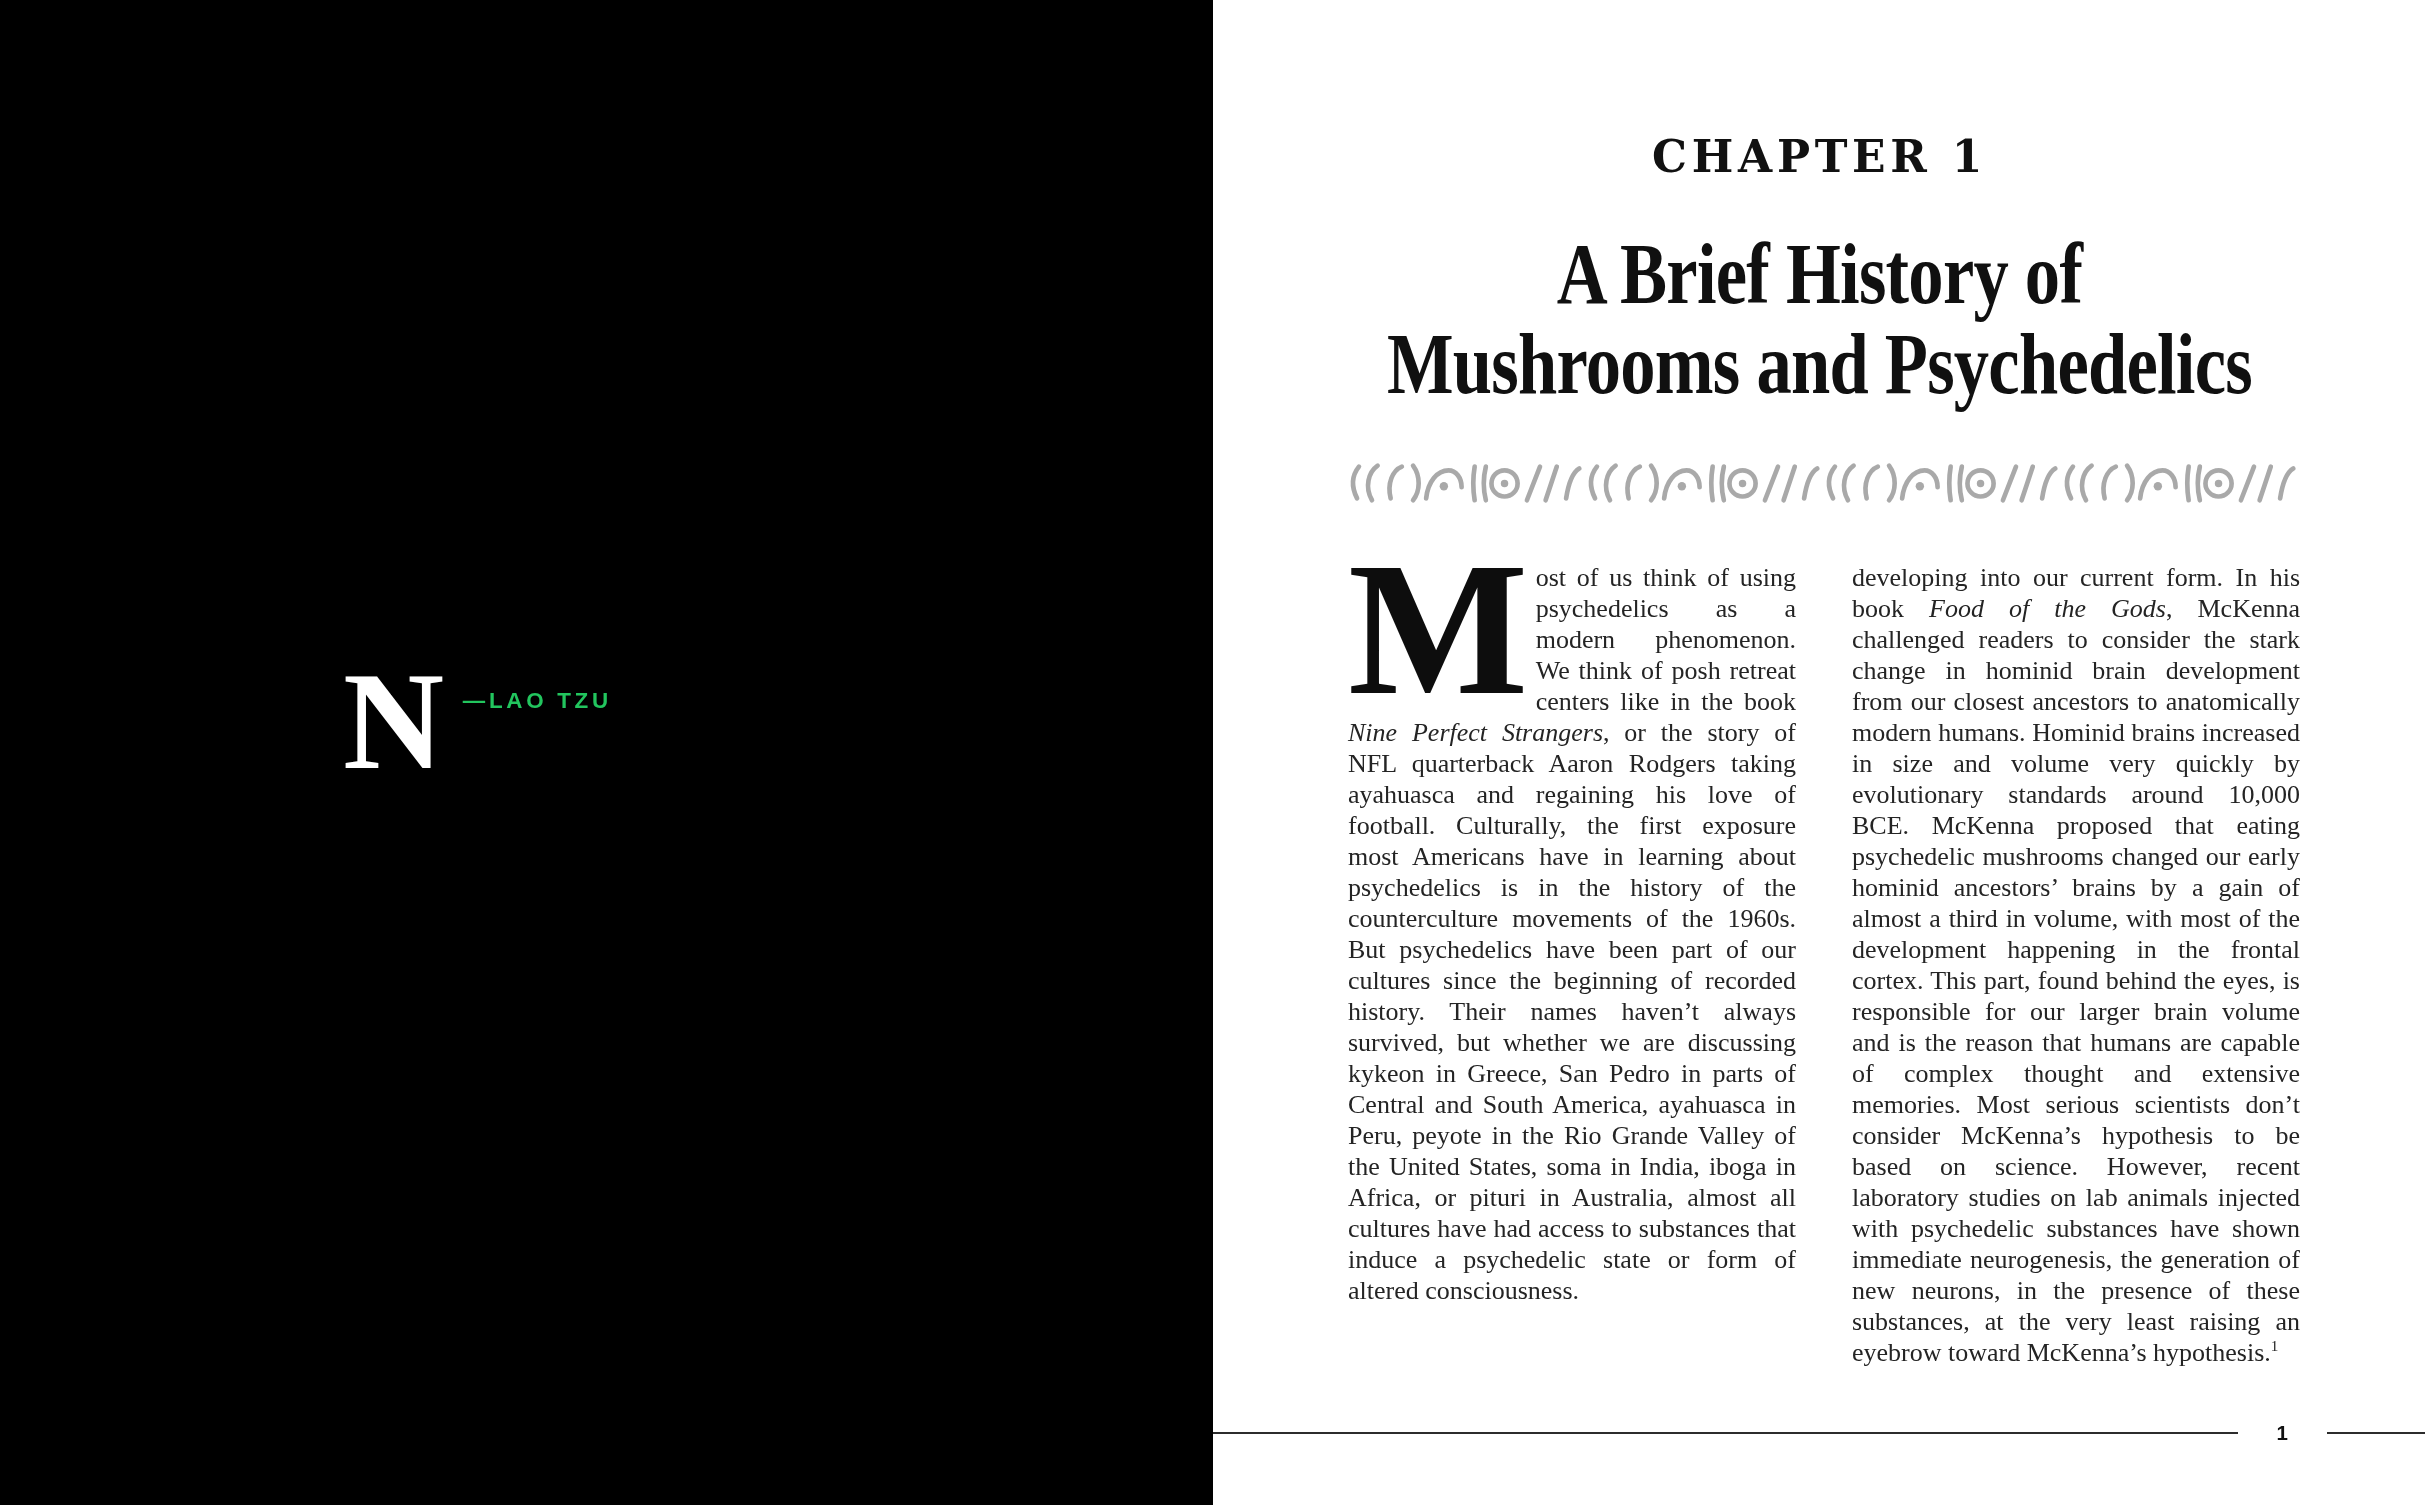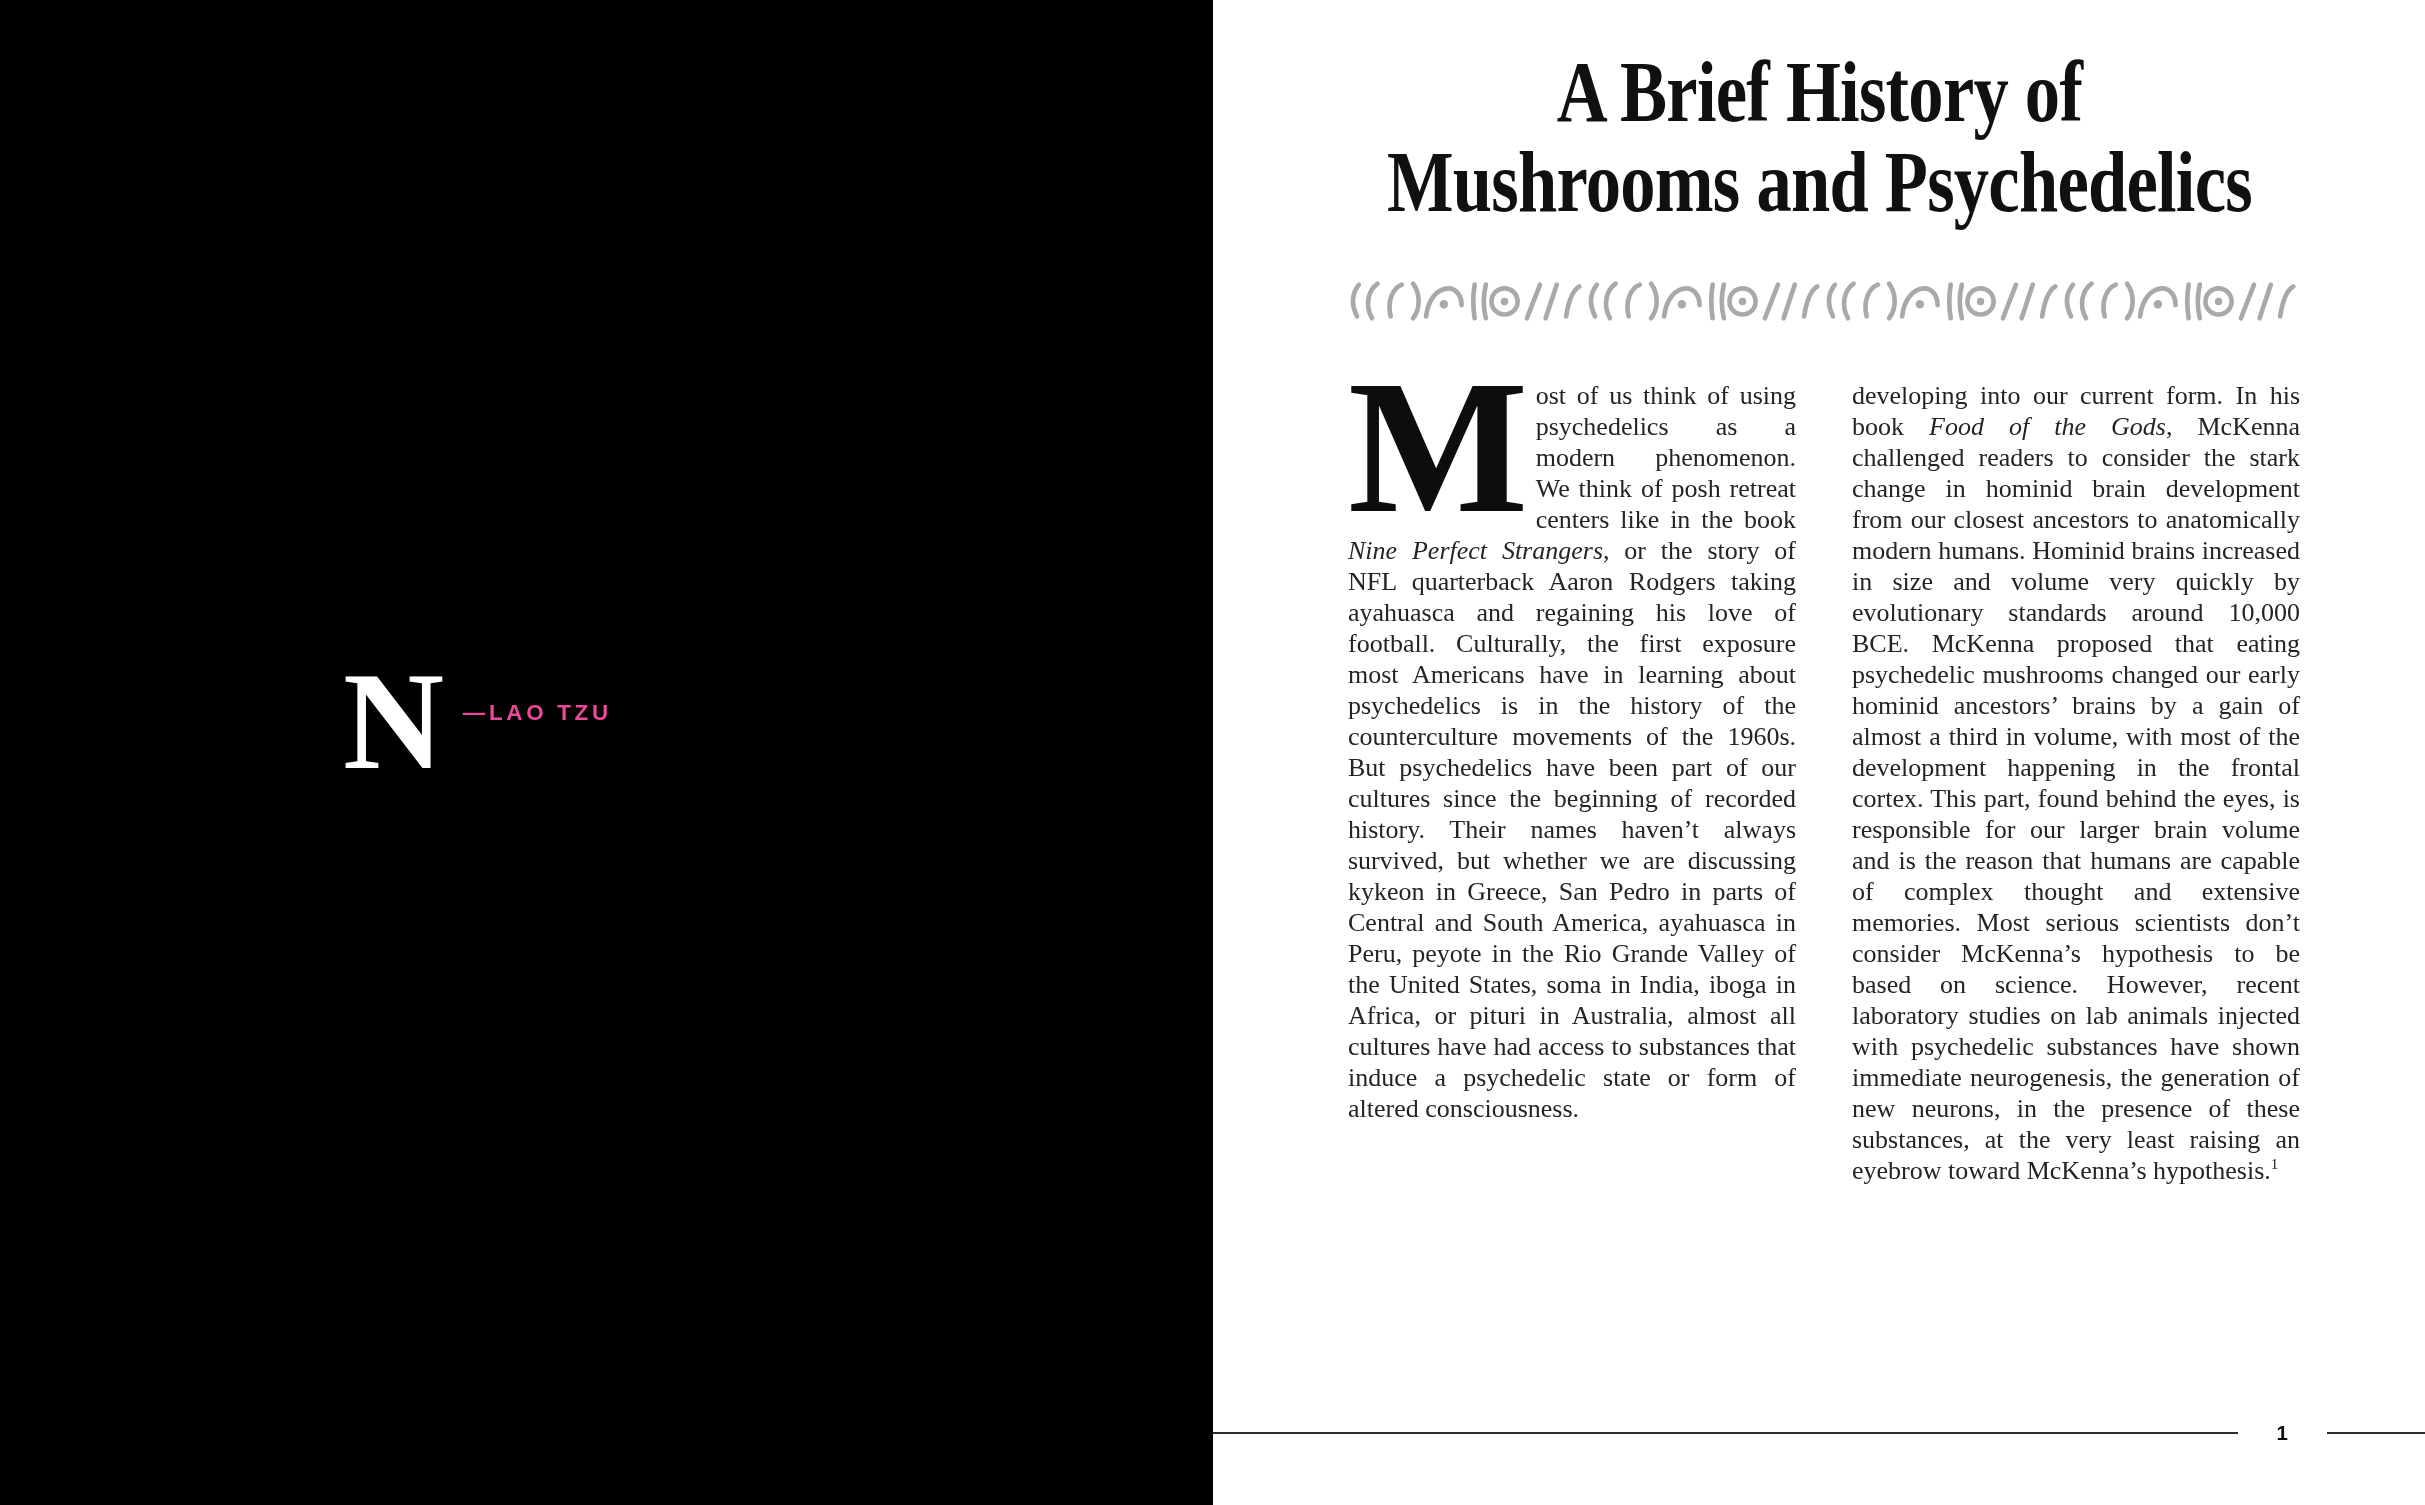--- a/index.html
+++ b/index.html
@@ -31,26 +31,26 @@
   .dropcap-n {
     float: left;
     font-family: "Liberation Serif", serif;
     font-weight: bold;
     font-size: 140px;
     line-height: 0.64;
     padding: 7.5px 18.7px 0 0;
     color: #ffffff;
   }
   .quote-attr {
-    margin-top: 32px;
+    margin-top: 20px;
     font-family: "Liberation Sans", sans-serif;
     font-weight: bold;
     font-size: 22.4px;
     letter-spacing: 3.7px;
-    color: #ec4899;
+    color: #22c55e;
   }
 
   
   .page-right {
     position: absolute; left: 1213px; top: 0;
     width: 1213px; height: 1506px;
     background: #ffffff;
     color: #1f1f1f;
   }
   .chapter-label {
@@ -138,20 +138,21 @@
     <div class="quote-block">
       <div class="quote-text">
         <span class="dropcap-n">N</span>
       </div>
       <div class="quote-attr">—LAO TZU</div>
     </div>
   </div>
 
   <div class="page-right">
 
+    <div class="chapter-label">CHAPTER 1</div>
 
     <h1 class="title">
       <span>A Brief History of</span><br>
       <span>Mushrooms and Psychedelics</span>
     </h1>
 
     <div class="ornament">
       <svg width="952" height="43" viewBox="0 0 1020 46" xmlns="http://www.w3.org/2000/svg" aria-hidden="true">
         <defs>
           <pattern id="squig" x="0" y="0" width="255" height="46" patternUnits="userSpaceOnUse">

